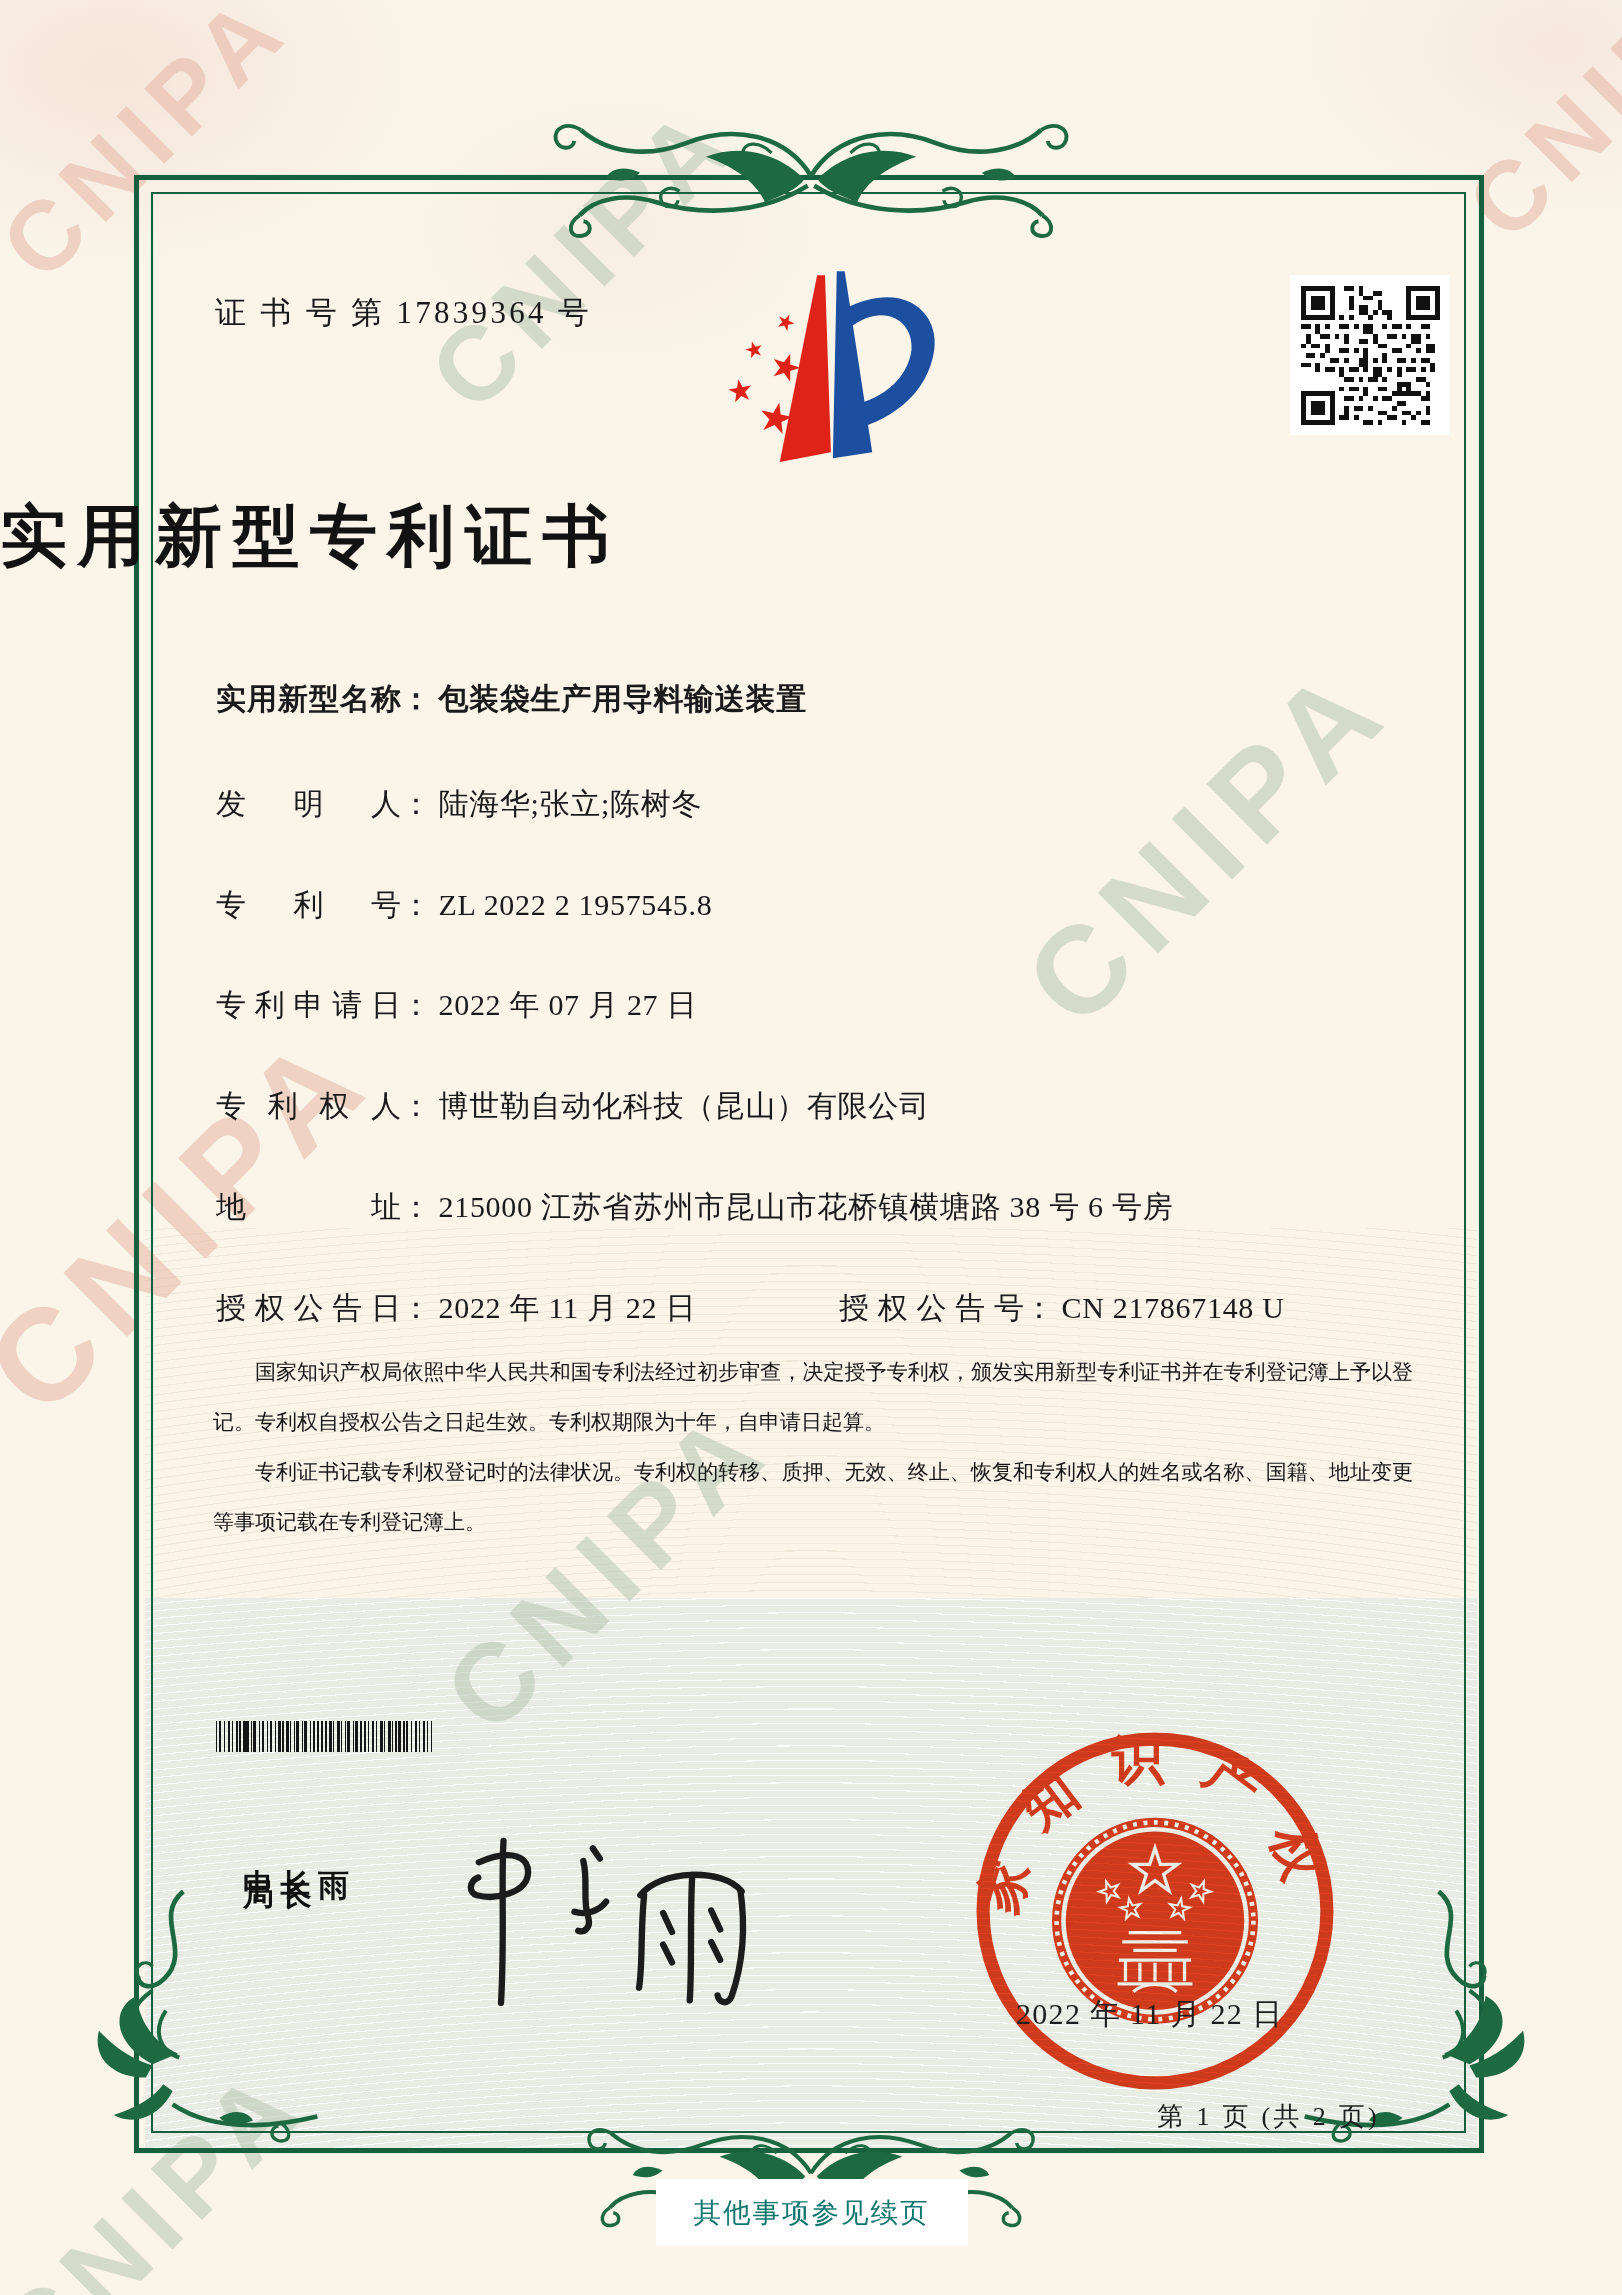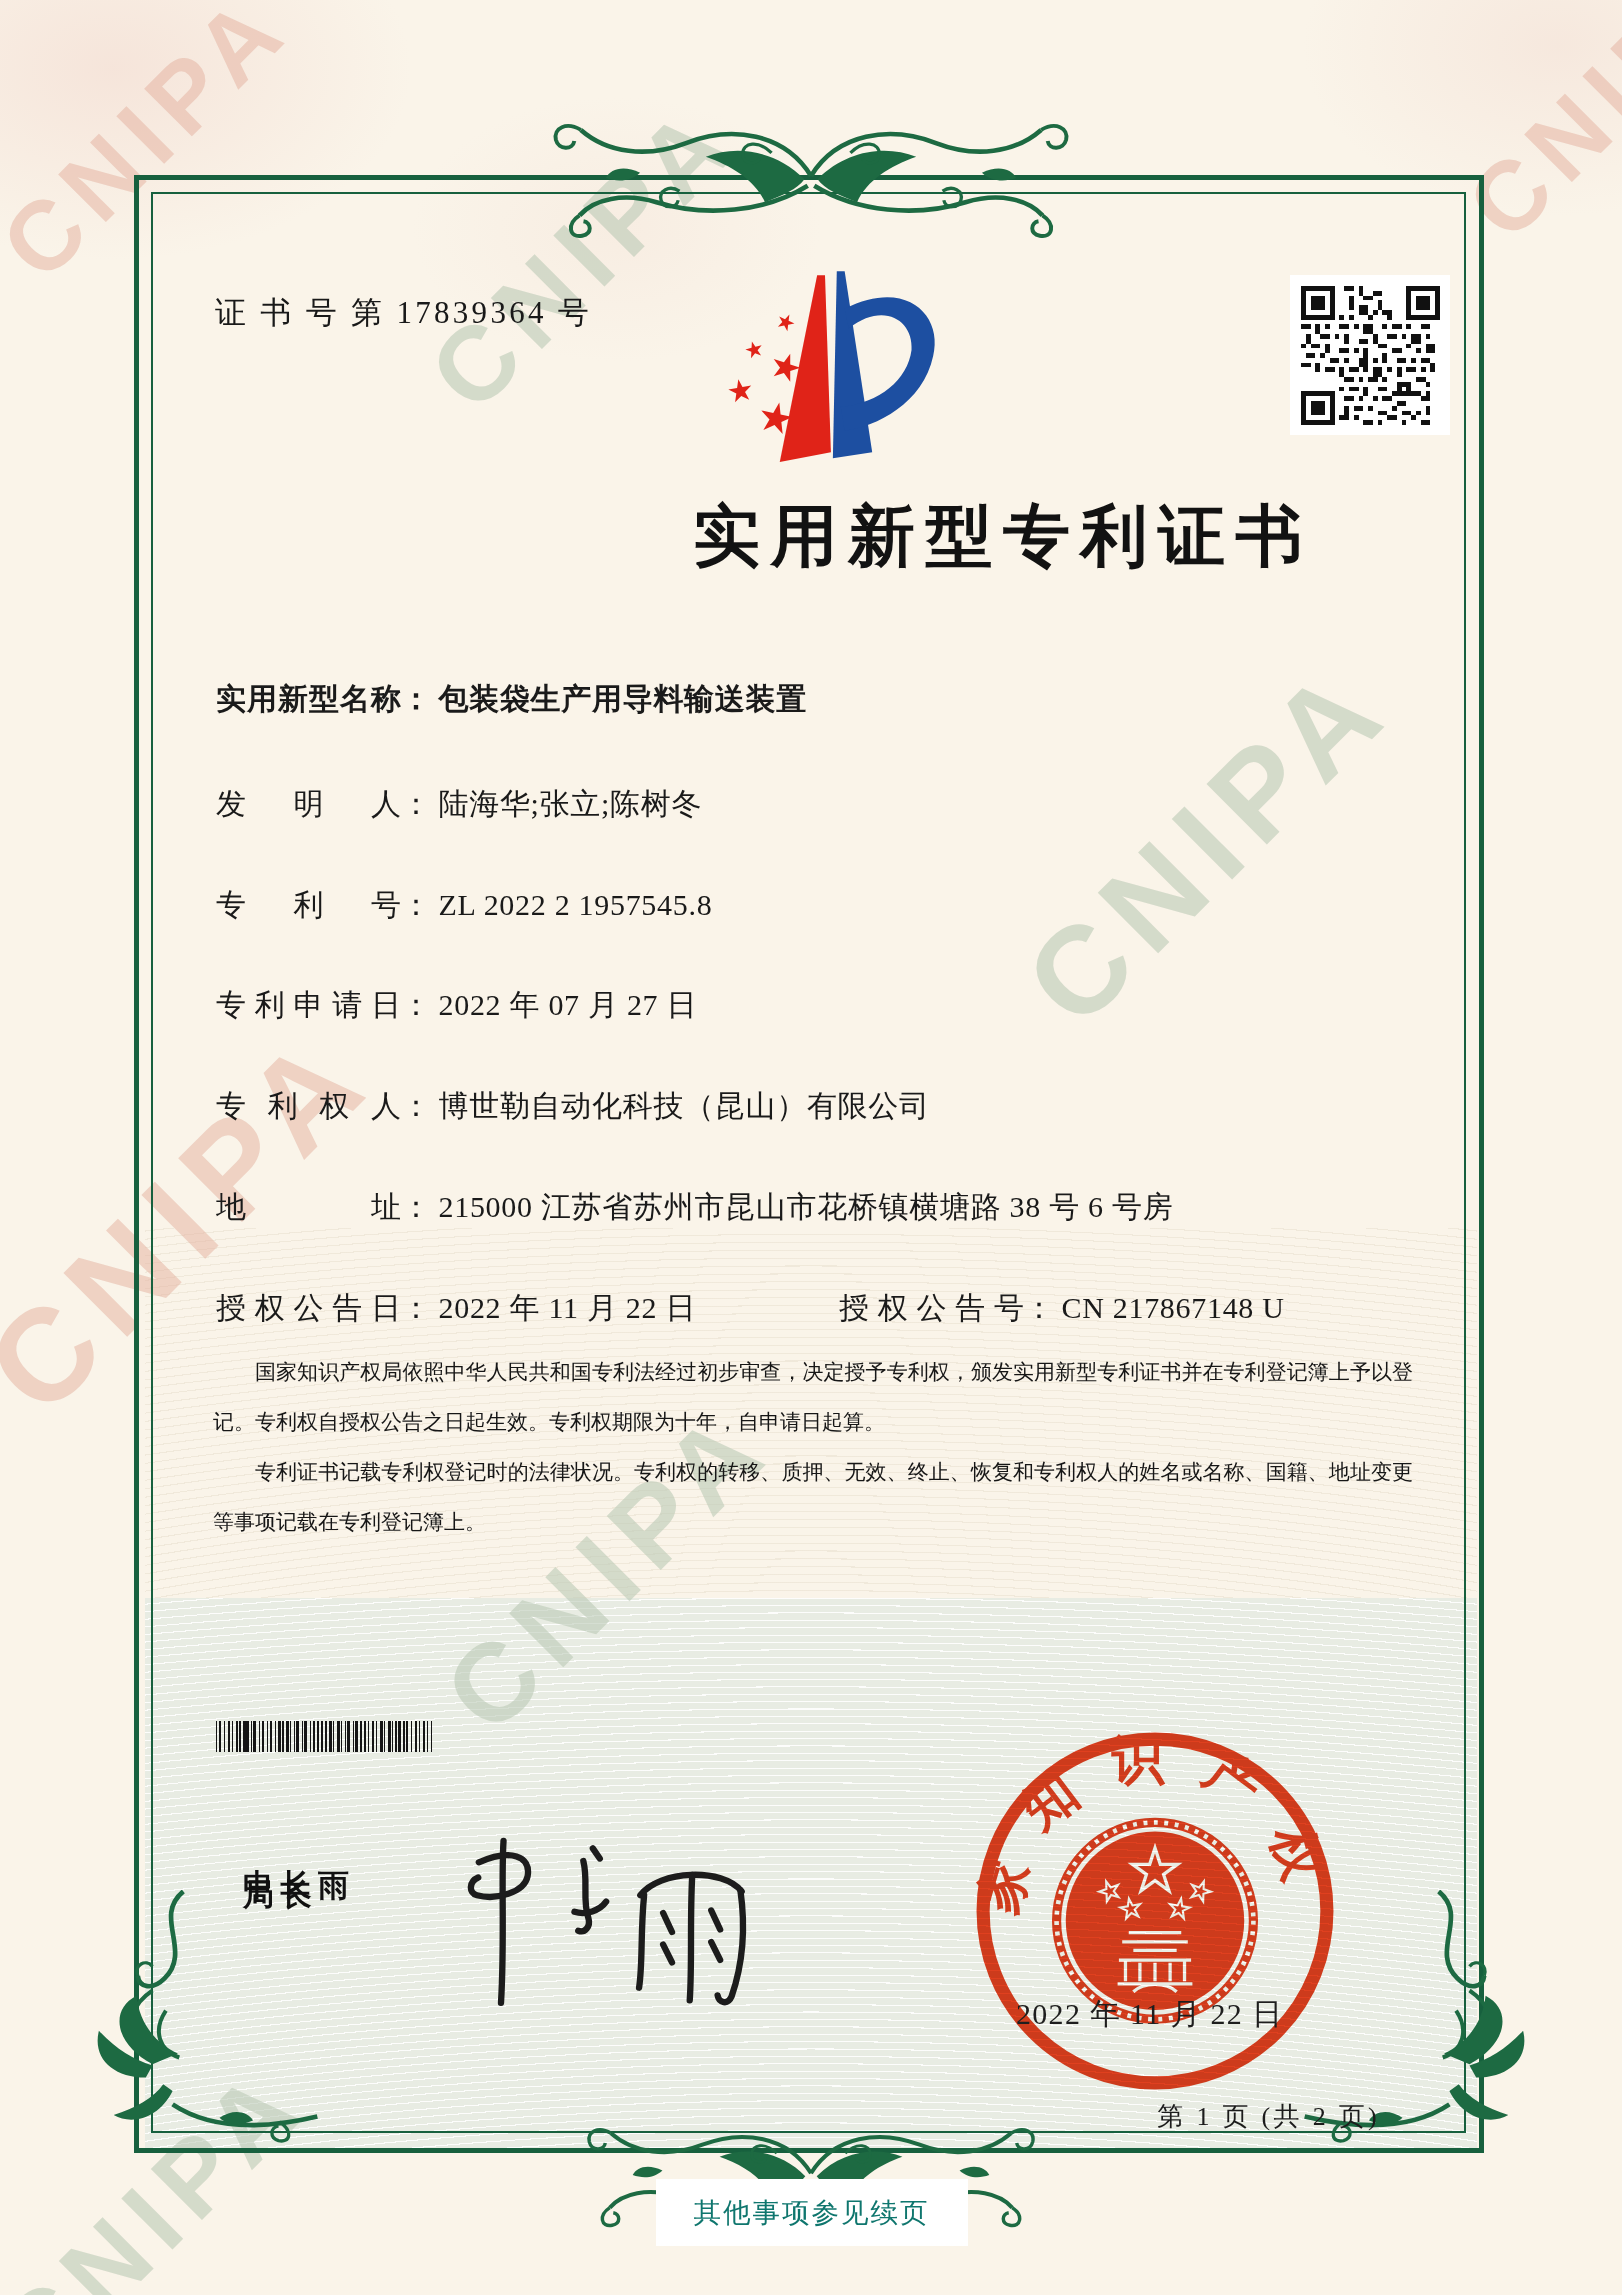--- a/index.html
+++ b/index.html
@@ -33,21 +33,21 @@
   .frame-outer{position:absolute;left:134px;top:175px;width:1340px;height:1968px;
       border:5.9px solid #17603e;z-index:2;}
   .frame-inner{position:absolute;left:151px;top:192px;width:1311px;height:1937px;
       border:2.6px solid #17603e;z-index:2;}
   .ornament{position:absolute;z-index:3;}
   
   .cert-no{position:absolute;left:215px;top:292px;font-size:31px;letter-spacing:3.3px;z-index:4;color:#191919;}
   .logo{position:absolute;left:707px;top:259px;width:236px;height:241px;z-index:4;}
   .qr-wrap{position:absolute;left:1290px;top:275px;width:160px;height:160px;background:#fff;z-index:4;}
   .qr-wrap svg{position:absolute;left:10.5px;top:10.5px;width:139px;height:139px;}
-  .title{position:absolute;left:0;top:491px;width:1313px;text-align:right;
+  .title{position:absolute;left:0;top:491px;width:1313px;text-align:left;
       font-size:67px;font-weight:bold;letter-spacing:10.5px;color:#121212;z-index:4;}
   
   .row{position:absolute;left:216px;width:1263px;font-size:30px;z-index:4;white-space:nowrap;}
   .flabel{display:inline-block;width:185px;text-align:justify;text-align-last:justify;vertical-align:bottom;}
   .colon{display:inline-block;}
   .fvalue{letter-spacing:0.7px;}
   .pair2{position:absolute;left:623px;top:0;font-family:Liberation Serif, serif;}
   
   .paras{position:absolute;left:213px;top:1347px;width:1200px;font-size:21px;line-height:50px;
       text-align:justify;z-index:4;color:#161616;}

